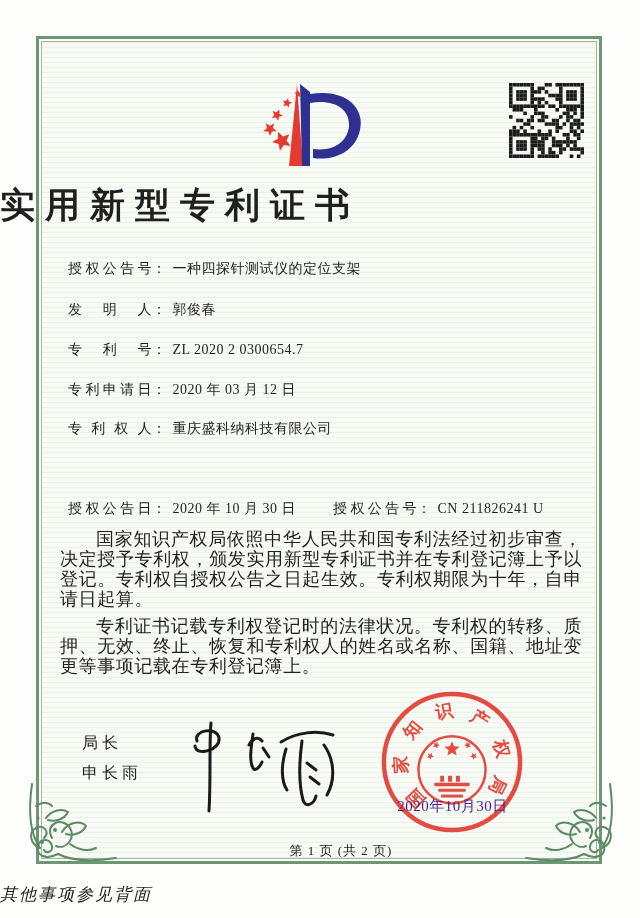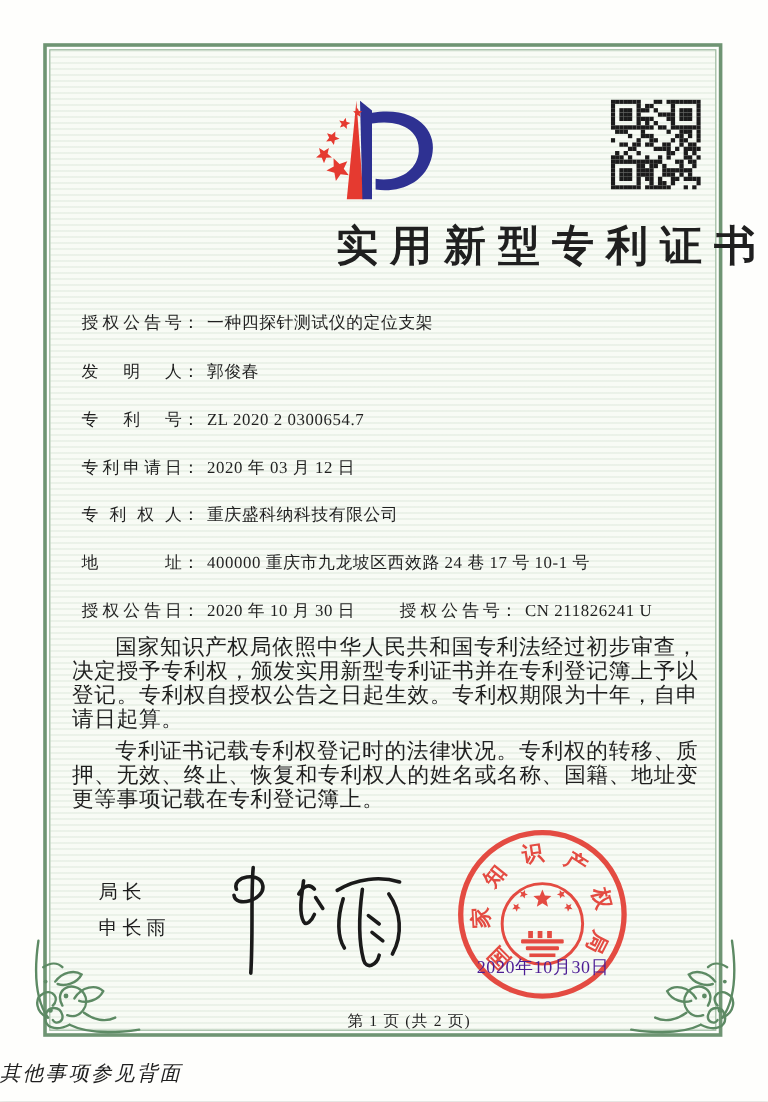--- a/index.html
+++ b/index.html
@@ -19,21 +19,21 @@
     position:absolute;left:2px;top:2px;right:2px;bottom:2px;
     border:1px solid #9cb99e;
     background:
       repeating-linear-gradient(180deg,
         rgba(146,180,148,.13) 0px, rgba(146,180,148,.13) 1px,
         rgba(255,255,255,0) 1px, rgba(255,255,255,0) 5px),
       #f8fbf5;
   }
   .abs{position:absolute;}
   #cert-no{left:66px;top:78px;font-size:15px;letter-spacing:3px;}
-  #title{left:0;top:182px;width:640px;text-align:right;font-size:35px;font-weight:bold;letter-spacing:10px;}
+  #title{left:0;top:182px;width:640px;text-align:left;font-size:35px;font-weight:bold;letter-spacing:10px;}
   .row{position:absolute;left:68px;font-size:14px;letter-spacing:.5px;white-space:nowrap;}
   .flabel{display:inline-block;width:84px;text-align:justify;text-align-last:justify;vertical-align:bottom;}
   .fvalue{margin-left:6px;}
   #paragraphs{left:60px;top:529px;width:522px;font-size:18px;line-height:20px;letter-spacing:.6px;text-align:justify;}
   #paragraphs p{margin:0 0 7px 0;text-indent:2em;}
   #signer-title{left:82px;top:733px;font-size:16px;letter-spacing:4px;}
   #signer-name{left:82px;top:763px;font-size:16px;letter-spacing:4px;}
   #footer-pageinfo{left:0;top:842px;width:594px;text-align:center;font-size:13px;letter-spacing:1px;padding-left:44px;}
   #footer-backnote{left:0;top:883px;width:594px;text-align:left;font-size:17px;letter-spacing:2px;font-style:italic;}
   #seal-date{left:385px;top:797px;width:135px;text-align:center;font-size:15px;letter-spacing:.5px;z-index:6;color:#4c1d95;}
@@ -359,23 +359,20 @@
   </div>
   <div class="row" style="top:341px">
     <span class="flabel">专利号</span><span>：</span><span class="fvalue">ZL 2020 2 0300654.7</span>
   </div>
   <div class="row" style="top:381px">
     <span class="flabel">专利申请日</span><span>：</span><span class="fvalue">2020 年 03 月 12 日</span>
   </div>
   <div class="row" style="top:420px">
     <span class="flabel">专利权人</span><span>：</span><span class="fvalue">重庆盛科纳科技有限公司</span>
   </div>
-  <div class="row" style="top:460px">
-    <span class="flabel">地址</span><span>：</span><span class="fvalue">400000 重庆市九龙坡区西效路 24 巷 17 号 10-1 号</span>
-  </div>
 
   <div class="row" style="top:500px">
     <span class="flabel">授权公告日</span><span>：</span><span class="fvalue">2020 年 10 月 30 日</span>
   </div>
   <div class="row" style="top:500px;left:333px">
     <span class="flabel">授权公告号</span><span>：</span><span class="fvalue">CN 211826241 U</span>
   </div>
 
   <div id="paragraphs" class="abs">
     <p>国家知识产权局依照中华人民共和国专利法经过初步审查，决定授予专利权，颁发实用新型专利证书并在专利登记簿上予以登记。专利权自授权公告之日起生效。专利权期限为十年，自申请日起算。</p>

